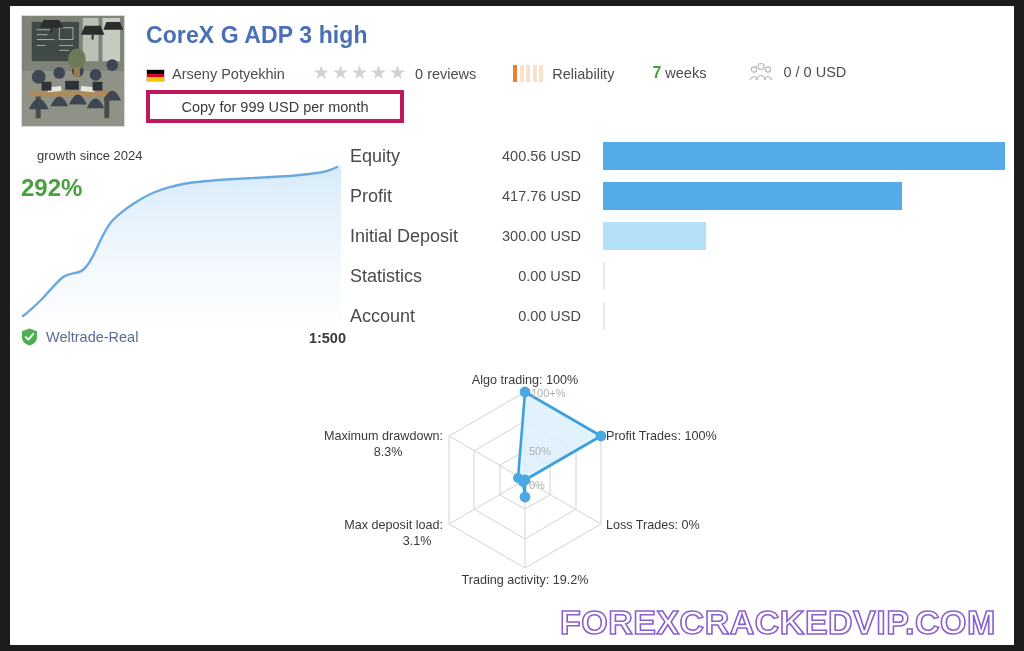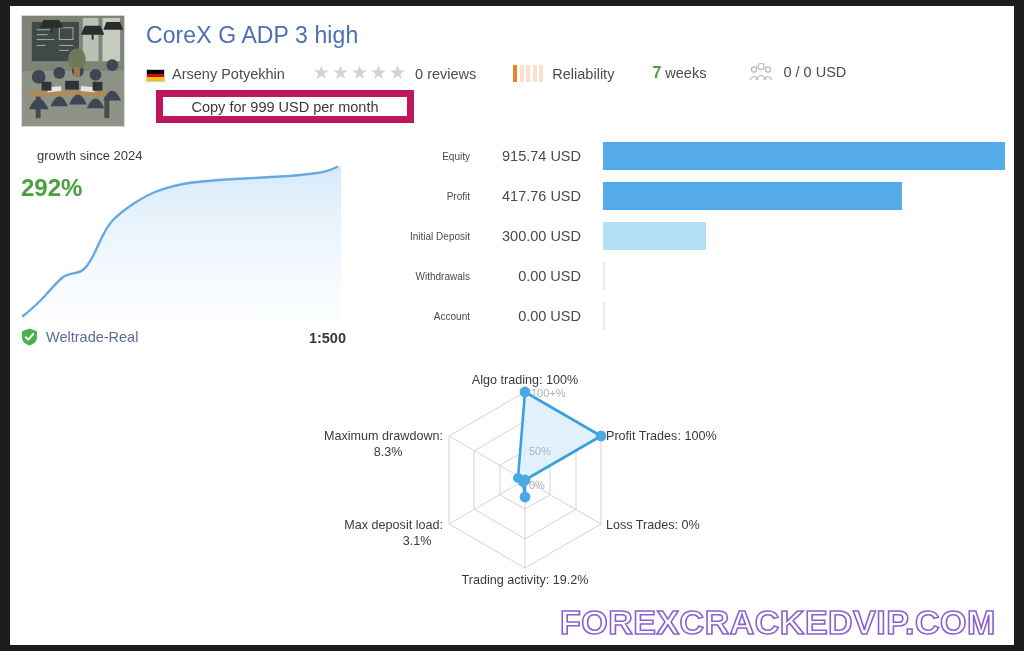--- a/index.html
+++ b/index.html
@@ -30,21 +30,21 @@
     position: absolute; left: 11px; top: 9px;
     width: 104px; height: 112px;
     border: 1px solid #d8d8d8;
     background: #6d6f63;
     overflow: hidden;
   }
   .thumb-svg { display: block; width: 100%; height: 100%; }
 
   #title {
     position: absolute; left: 136px; top: 16px;
-    font-size: 23px; font-weight: normal;
+    font-size: 23px; font-weight: bold;
     color: #4a6fb5; letter-spacing: 0.1px;
     white-space: nowrap;
   }
 
   #meta-row {
     position: absolute; left: 136px; top: 54px;
     height: 22px;
     display: flex; align-items: flex-end;
   }
   .flag {
@@ -71,47 +71,47 @@
 
   #weeks-wrap { margin-left: 38px; font-size: 14.5px; color: #4c4c4c; white-space: nowrap; }
   #weeks-num { color: #4aa03f; font-weight: bold; font-size: 16px; }
 
   #subs-wrap { margin-left: 42px; display: flex; align-items: center; }
   #subs-value { margin-left: 9px; font-size: 14.5px; color: #4c4c4c; white-space: nowrap; }
 
   #copy-button {
     position: absolute; left: 136px; top: 84px;
     width: 258px; height: 33px;
-    border: 7px solid #be185d;
+    border: 4px solid #be185d;
     background: #ffffff;
     color: #3a3a3a; font-size: 14.5px;
     font-family: "Liberation Sans", sans-serif;
     cursor: pointer;
-    display: flex; align-items: center; justify-content: center; margin-left: 10px;
+    display: flex; align-items: center; justify-content: center;
   }
 
   
   #growth-block { position: absolute; left: 11px; top: 138px; width: 325px; height: 180px; }
   #growth-label { position: absolute; left: 16px; top: 4px; font-size: 13px; color: #3c3c3c; }
   #growth-value { position: absolute; left: 0; top: 22px; font-size: 24px; font-weight: bold; color: #4aa03f; margin-top: 8px; }
   #growth-chart { position: absolute; left: 0; top: 20px; width: 325px; height: 160px; }
 
   #account-row {
     position: absolute; left: 11px; top: 322px; width: 325px; height: 24px;
   }
   #broker-wrap { position: absolute; left: 0; top: 0; display: flex; align-items: center; }
   #broker-name { margin-left: 8px; font-size: 14.5px; color: #5a6b96; }
   #leverage { position: absolute; right: 0; top: 2px; font-size: 14.5px; font-weight: bold; color: #3a3a3a; }
 
   
   #stats { position: absolute; left: 340px; top: 130px; width: 655px; }
   .stat-row { position: relative; height: 40px; display: flex; align-items: center; }
   .stat-label {
-    width: 120px; text-align: right;
-    font-size: 10px; color: #4a4a4a; white-space: nowrap;
+    width: 120px; 
+    font-size: 18px; color: #4a4a4a; white-space: nowrap;
   }
   .stat-value {
     width: 115px; text-align: right; padding-right: 4px;
     font-size: 14.5px; color: #4a4a4a; white-space: nowrap;
   }
   .stat-barwrap {
     position: relative; flex: 1; height: 40px;
     margin-left: 18px;
   }
   .stat-bar {
@@ -297,41 +297,41 @@
           <path d="M4.7 9.1 L7.3 11.6 L12.3 5.9" fill="none" stroke="#ffffff" stroke-width="1.9" stroke-linecap="round" stroke-linejoin="round"></path>
         </svg>
         <span id="broker-name">Weltrade-Real</span>
       </span>
       <span id="leverage">1:500</span>
     </div>
 
     <div id="stats">
       <div class="stat-row">
         <div class="stat-label">Equity</div>
-        <div class="stat-value">915.74 USD</div>
+        <div class="stat-value">400.56 USD</div>
         <div class="stat-barwrap">
           <div class="stat-bar" style="width:100%"></div>
         </div>
       </div>
       <div class="stat-row">
         <div class="stat-label">Profit</div>
         <div class="stat-value">417.76 USD</div>
         <div class="stat-barwrap">
           <div class="stat-bar" style="width:74.5%"></div>
         </div>
       </div>
       <div class="stat-row">
         <div class="stat-label">Initial Deposit</div>
         <div class="stat-value">300.00 USD</div>
         <div class="stat-barwrap">
           <div class="stat-bar light" style="width:25.5%"></div>
         </div>
       </div>
       <div class="stat-row">
-        <div class="stat-label">Withdrawals</div>
+        <div class="stat-label">Statistics</div>
         <div class="stat-value">0.00 USD</div>
         <div class="stat-barwrap">
           <div class="stat-bar zero"></div>
         </div>
       </div>
       <div class="stat-row">
         <div class="stat-label">Account</div>
         <div class="stat-value">0.00 USD</div>
         <div class="stat-barwrap">
           <div class="stat-bar zero"></div>

